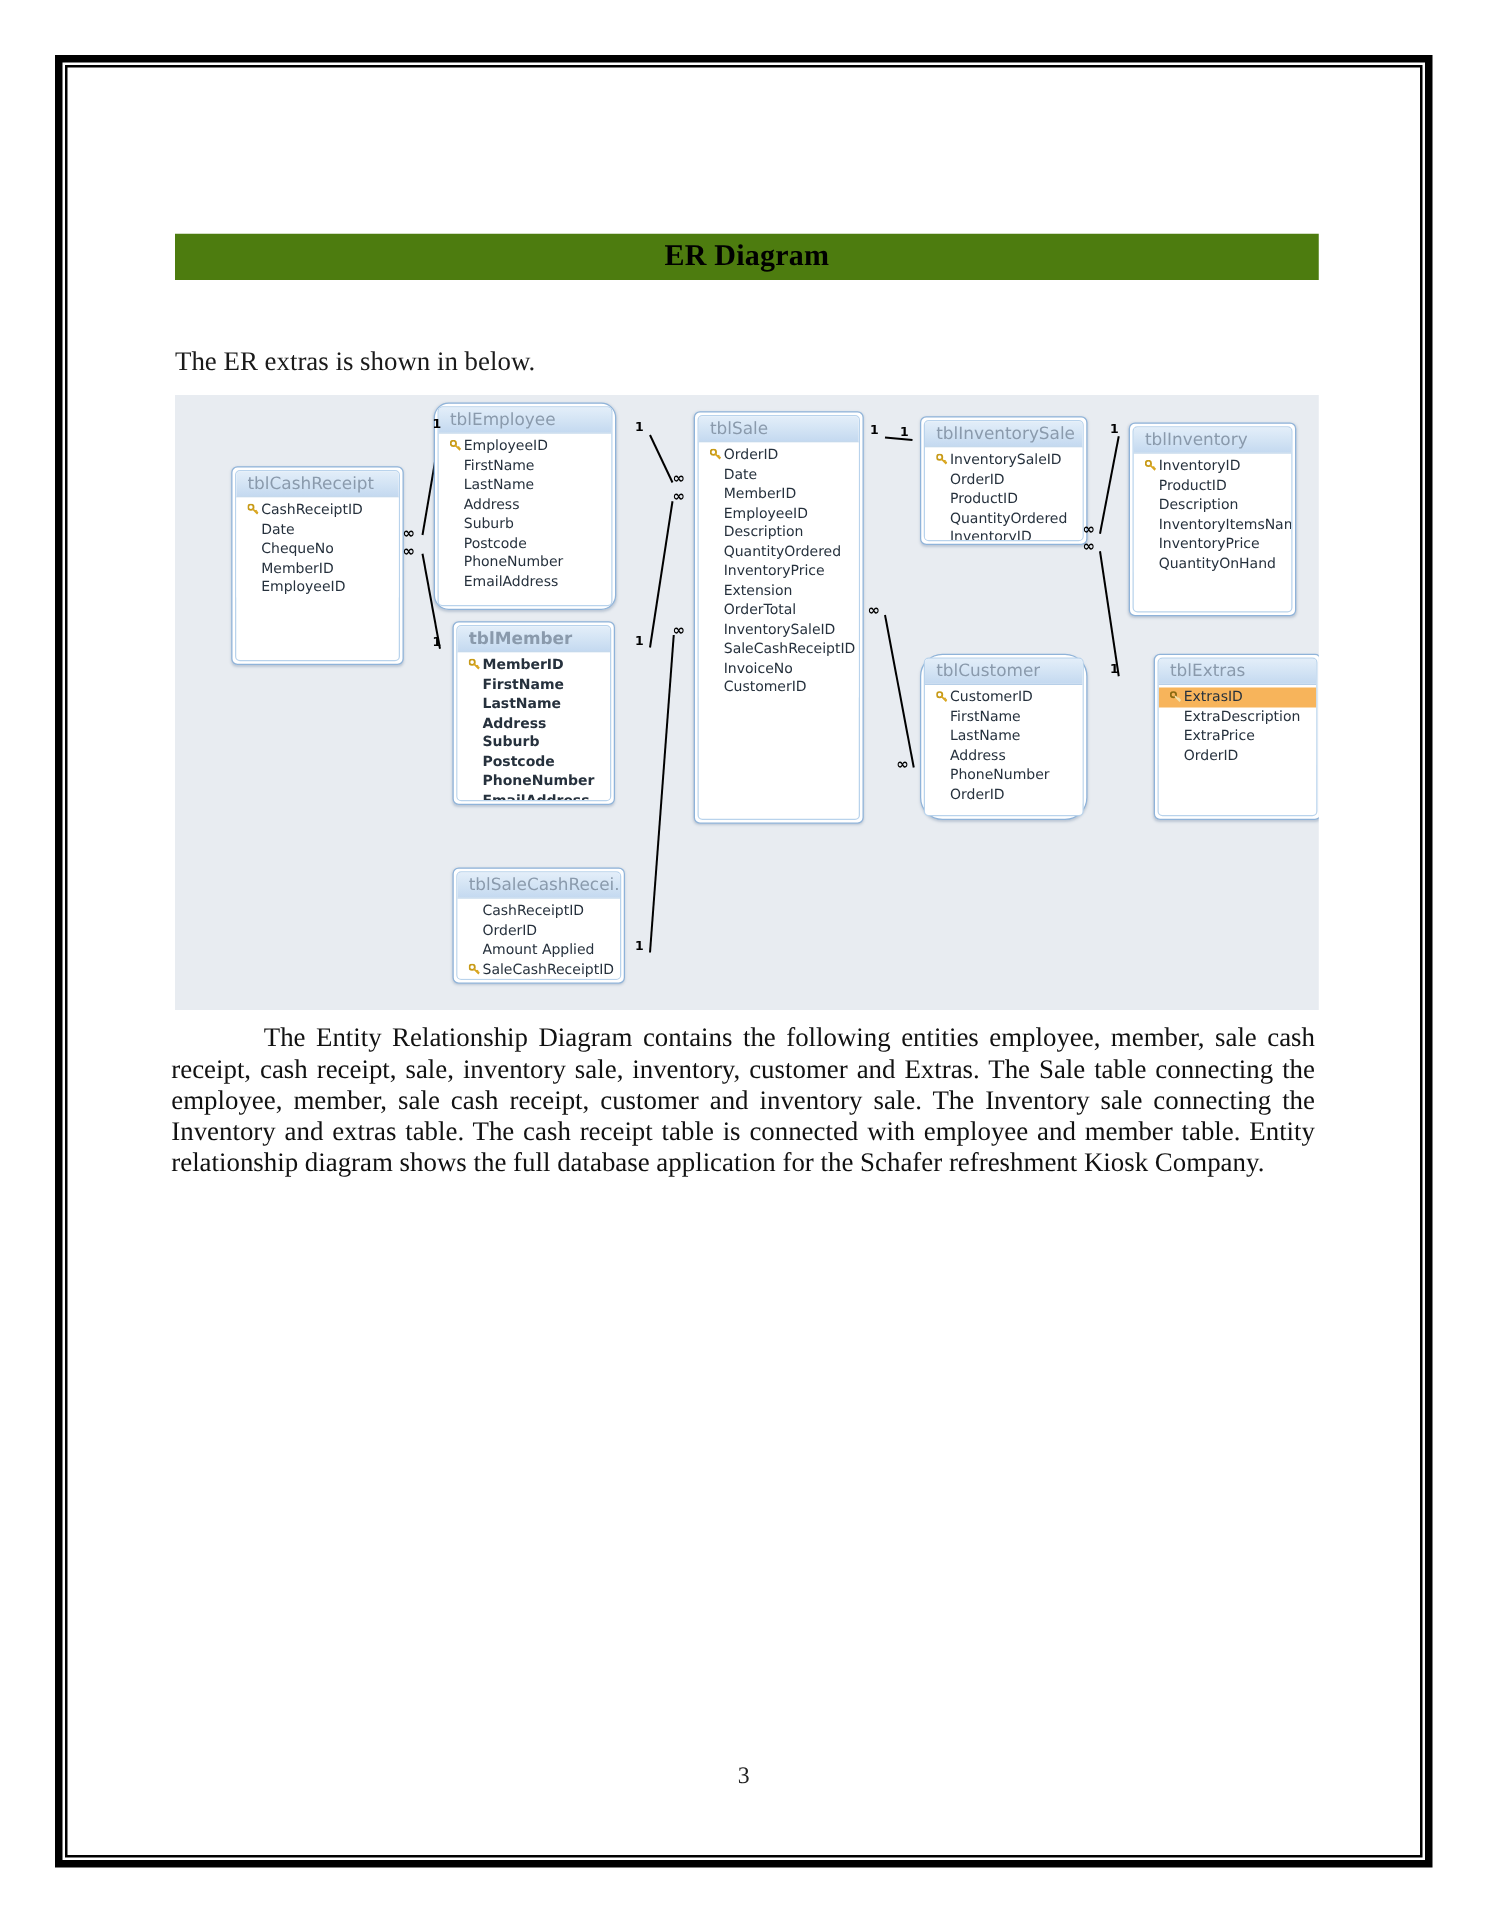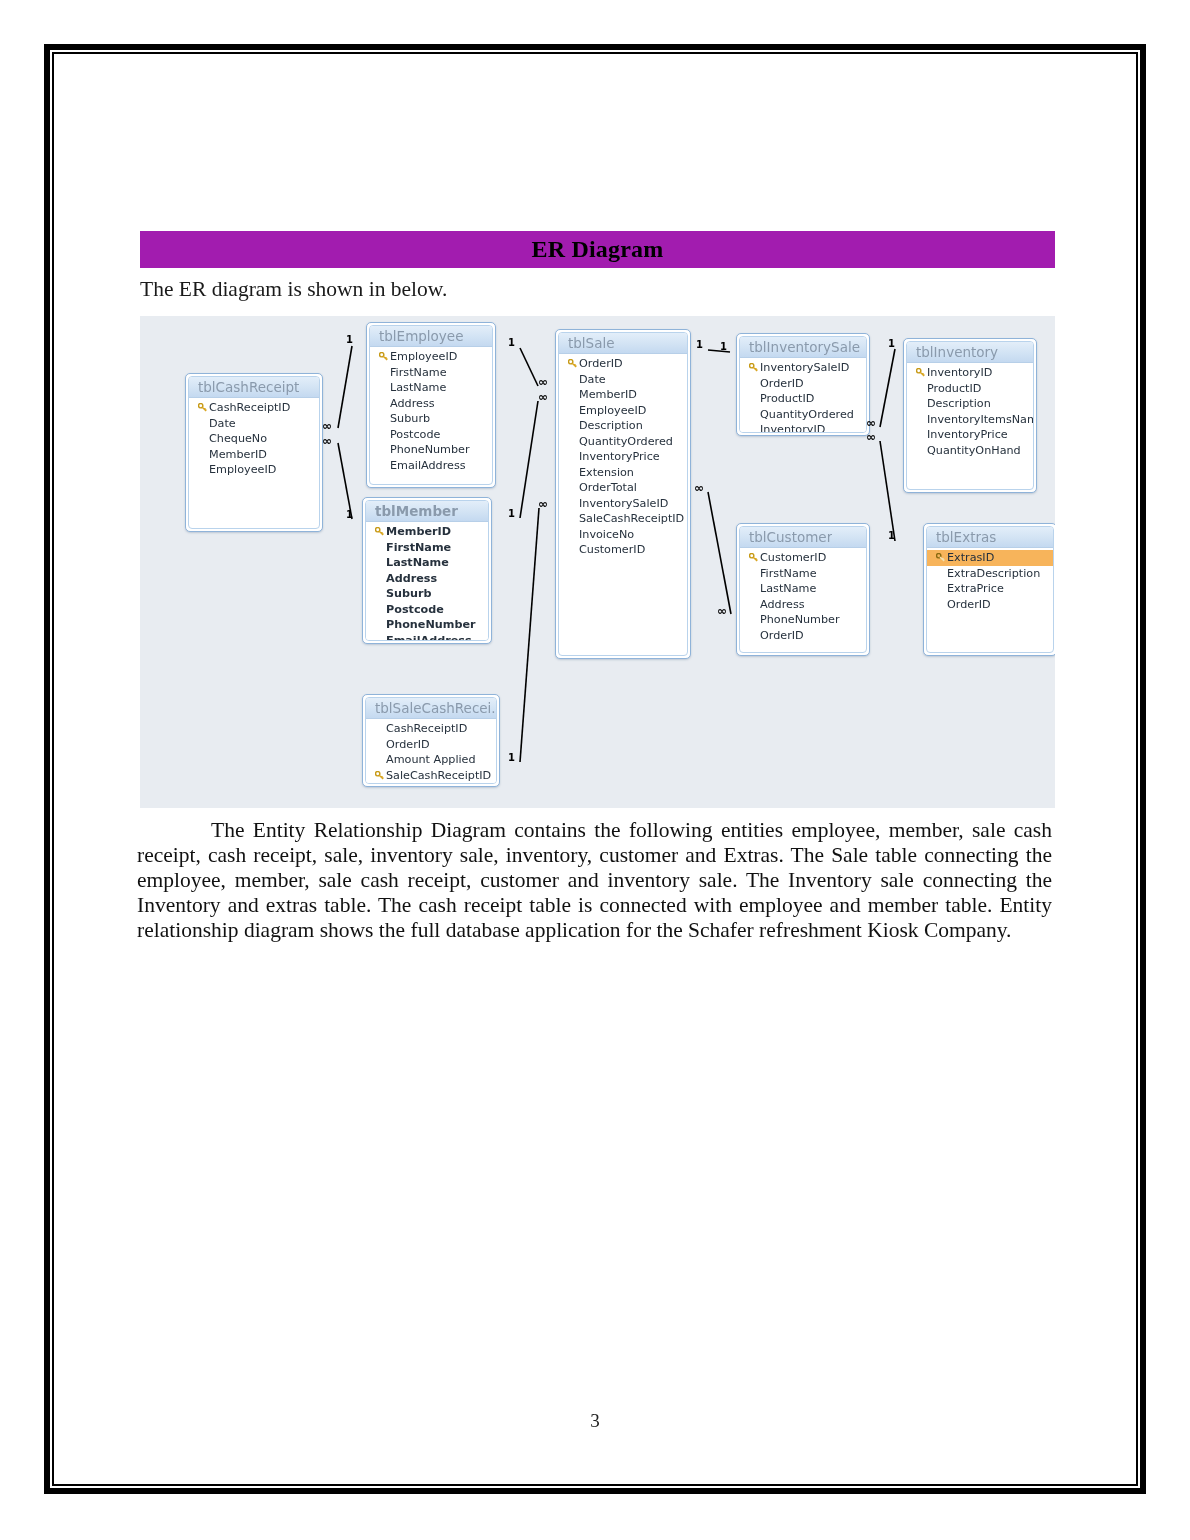--- a/index.html
+++ b/index.html
@@ -42,25 +42,24 @@
     height: 1540px;
   }
 
   
   .title-band {
     position: absolute;
     left: 140px;
     top: 187px;
     width: 915px;
     height: 37px;
-    background: #a21caf;
+    background: #4d7c0f;
     display: flex;
     align-items: center;
     justify-content: center;
-    margin-top: 44px;
   }
   .title-band-text {
     font-family: "Liberation Serif", serif;
     font-weight: bold;
     font-size: 24px;
     color: #000000;
     letter-spacing: 0.2px;
   }
 
   
@@ -198,21 +197,21 @@
 
 <div class="page-content">
 
   <div class="page-outer-border"></div>
   <div class="page-inner-border"></div>
 
   <div class="title-band">
     <span class="title-band-text">ER Diagram</span>
   </div>
 
-  <div class="intro-line">The ER diagram is shown in below.</div>
+  <div class="intro-line">The ER extras is shown in below.</div>
 
   <div class="diagram-panel">
 
     <svg class="diagram-svg" viewBox="0 0 915 492">
       <g stroke="#000000" stroke-width="1.6" fill="none">
 
         <path d="M 198 112 L 212 30"></path>
 
         <path d="M 198 127 L 212 203"></path>
 
@@ -260,21 +259,21 @@
               <span class="fld-name">MemberID</span>
             </div>
           <div class="fld">
               <span class="key-slot"></span>
               <span class="fld-name">EmployeeID</span>
             </div>
         </div>
       </div>
     </div>
 
-    <div class="tbl" style="left:226px; top:6px; width:130px; height:166px;">
+    <div class="tbl" style="left:207px; top:6px; width:146px; height:166px;border-radius:12px;">
       <div class="tbl-shell">
         <div class="tbl-head">
           <span class="tbl-title">tblEmployee</span>
         </div>
         <div class="tbl-body">
           <div class="fld">
             <span class="key-slot">
               <svg class="key-icon" width="9" height="9" viewBox="0 0 10 10">
                   <circle cx="3" cy="3" r="2.4" fill="none" stroke="#C79A17" stroke-width="1.6"></circle>
                   <path d="M4.4 4.4 L9 9 M7 7.2 L8.3 5.9 M8.2 8.4 L9.3 7.3" stroke="#D9A621" stroke-width="1.5" fill="none"></path>
@@ -495,21 +494,21 @@
               <span class="fld-name">InventoryID</span>
             </div>
           <div class="fld">
               <span class="key-slot"></span>
               <span class="fld-name">ExtrasID</span>
             </div>
         </div>
       </div>
     </div>
 
-    <div class="tbl" style="left:596px; top:207px; width:134px; height:133px;">
+    <div class="tbl" style="left:596px; top:207px; width:134px; height:133px;border-radius:18px;">
       <div class="tbl-shell">
         <div class="tbl-head">
           <span class="tbl-title">tblCustomer</span>
         </div>
         <div class="tbl-body">
           <div class="fld">
             <span class="key-slot">
               <svg class="key-icon" width="9" height="9" viewBox="0 0 10 10">
                   <circle cx="3" cy="3" r="2.4" fill="none" stroke="#C79A17" stroke-width="1.6"></circle>
                   <path d="M4.4 4.4 L9 9 M7 7.2 L8.3 5.9 M8.2 8.4 L9.3 7.3" stroke="#D9A621" stroke-width="1.5" fill="none"></path>

